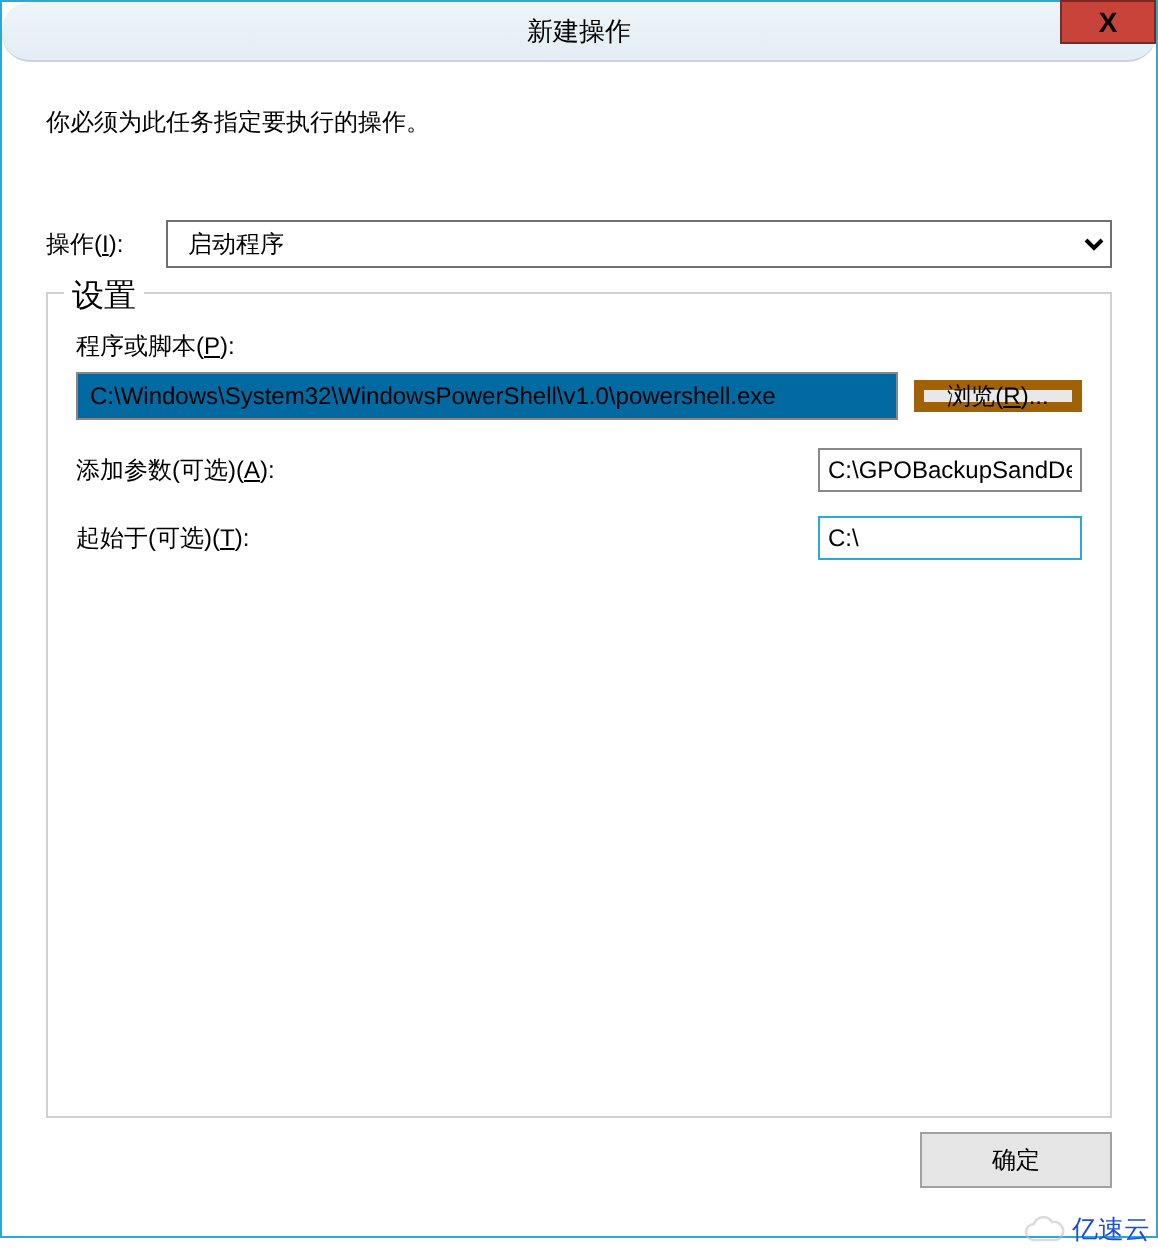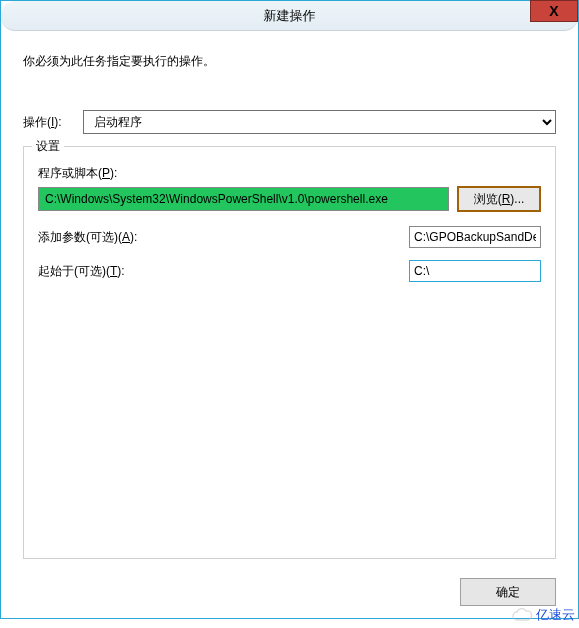--- a/index.html
+++ b/index.html
@@ -88,47 +88,47 @@
     padding: 18px 14px 14px 14px;
     position: relative;
     height: 413px;
   }
   .groupbox-legend {
     position: absolute;
     top: -9px;
     left: 8px;
     background: #fff;
     padding: 0 4px;
-    font-size: 12px;
+    font-size: 16px;
   }
   .field-label {
     font-size: 12px;
     margin-bottom: 4px;
   }
   .field-label .ul { text-decoration: underline; }
   .script-row {
     display: flex;
     gap: 8px;
     margin-bottom: 14px;
     align-items: center;
   }
   .script-input {
     flex: 1;
     height: 24px;
     border: 1px solid #888;
     padding: 0 6px;
     font-size: 12px;
-    background: #22c55e;
+    background: #0369a1;
     overflow: hidden;
     white-space: nowrap;
   }
   .browse-btn {
     width: 84px;
-    height: 26px;
-    border: 2px solid #a16207;
+    height: 16px;
+    border: 5px solid #a16207;
     background: #e8e8e8;
     font-size: 12px;
     cursor: pointer;
     display: flex;
     align-items: center;
     justify-content: center;
   }
   .browse-btn .ul { text-decoration: underline; }
   .param-row {
     display: flex;
@@ -149,21 +149,21 @@
     font-size: 12px;
     background: #fff;
     overflow: hidden;
     white-space: nowrap;
   }
   .param-input.focused {
     border: 1px solid #2ca8d8;
   }
   .button-row {
     position: absolute;
-    bottom: 12px;
+    bottom: 24px;
     right: 22px;
     display: flex;
     gap: 10px;
   }
   .dlg-btn {
     width: 96px;
     height: 28px;
     border: 1px solid #a0a0a0;
     background: #e6e6e6;
     font-size: 12px;

